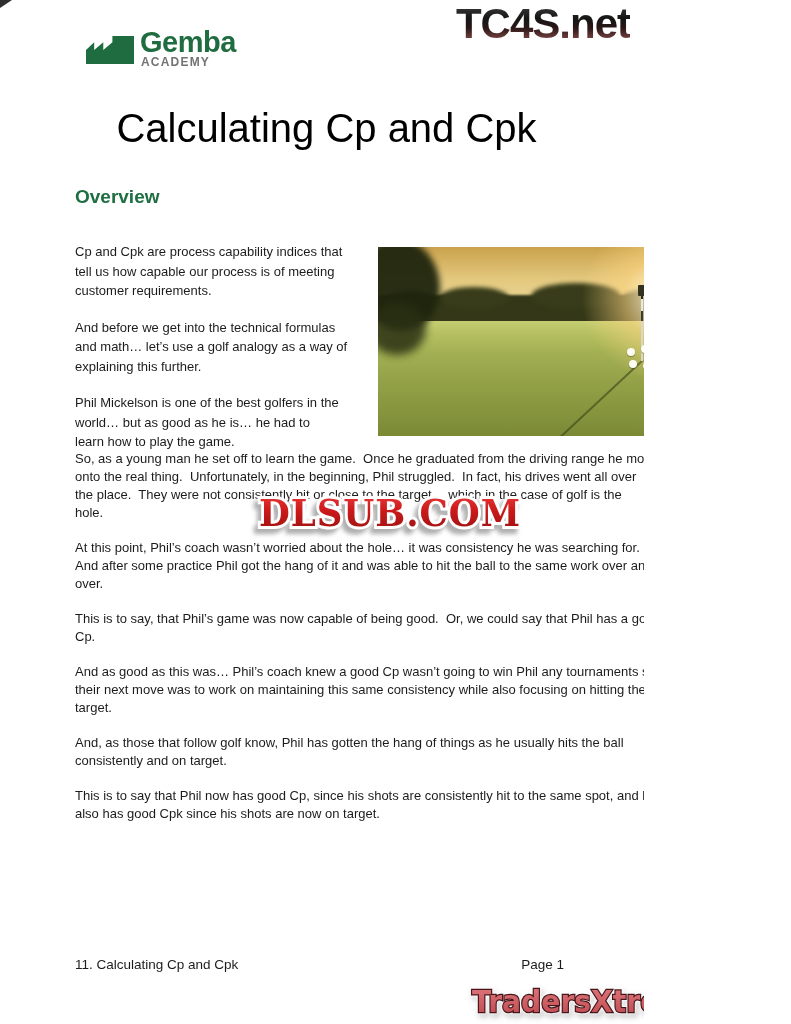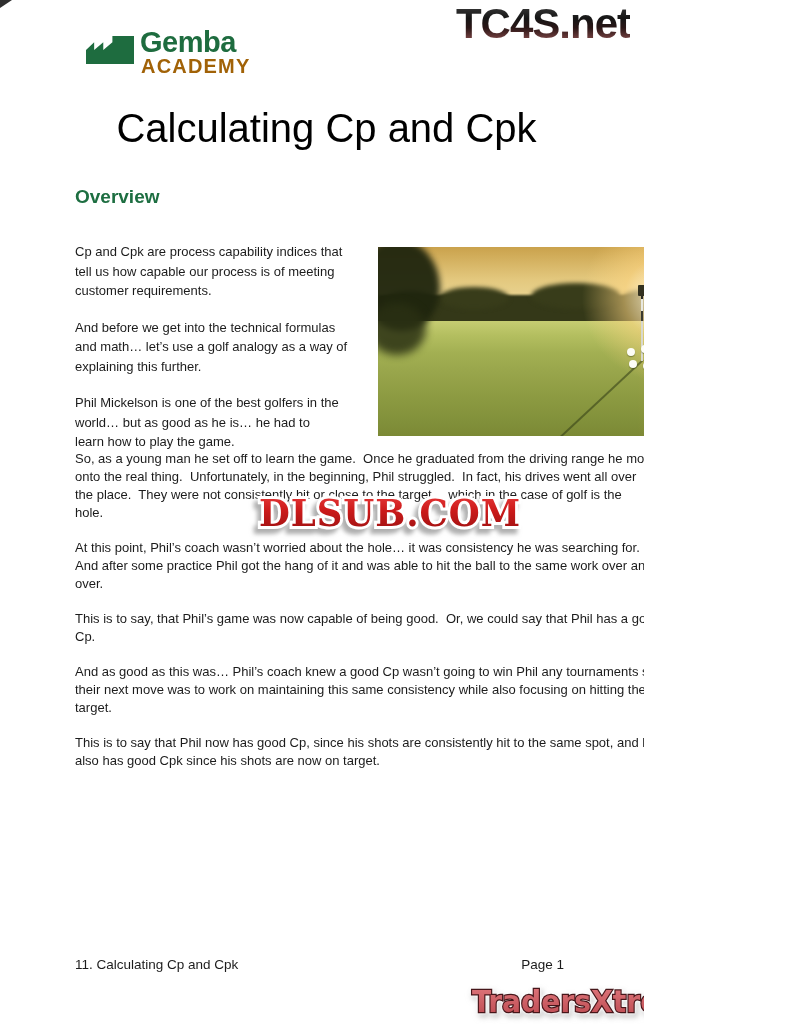--- a/index.html
+++ b/index.html
@@ -7,21 +7,21 @@
   .page { position:relative; width:644px; height:1024px; background:#ffffff; overflow:hidden; color:#1c1c1c; }
 
   
   .corner-mark { position:absolute; left:0; top:0; width:12px; height:8px; background:#2e2e2e; clip-path:polygon(0 0,100% 0,0 100%); }
 
   
   .logo { position:absolute; left:86px; top:28px; }
   .factory-icon { position:absolute; left:0; top:5px; width:48px; height:31px; background:#1e6c3f;
     clip-path:polygon(0% 100%, 0% 55%, 17% 30%, 17% 55%, 36% 30%, 36% 55%, 55% 30%, 55% 10%, 100% 10%, 100% 100%); }
   .logo-text { position:absolute; left:54px; top:-2px; font-size:29px; font-weight:bold; color:#1e6c3f; letter-spacing:-0.5px; }
-  .logo-subtext { position:absolute; left:55px; top:27px; font-size:20px; font-weight:bold; color:#a16207; letter-spacing:1.2px; }
+  .logo-subtext { position:absolute; left:55px; top:27px; font-size:12px; font-weight:bold; color:#737373; letter-spacing:1.2px; }
 
   
   .wm-tc4s { position:absolute; top:0px; right:14px; font-size:42px; font-weight:800; letter-spacing:-1px;
     background:linear-gradient(180deg,#4a4a4a 0%,#161616 38%,#2a1616 58%,#7e4646 84%,#9c6a6a 100%);
     -webkit-background-clip:text; background-clip:text; color:transparent;margin-left:30px; }
   .wm-dlsub { position:absolute; left:250px; top:484px; z-index:6;
     filter:drop-shadow(-4px 5px 2px rgba(110,110,110,0.55)); }
   .wm-traders { position:absolute; left:466px; top:978px; z-index:6;
     filter:drop-shadow(0 0 1px #fff) drop-shadow(0 0 2px #fff) drop-shadow(2px 3px 2px rgba(150,150,150,0.5)); }
 
@@ -139,20 +139,22 @@
 the place.  They were not consistently hit or close to the target… which in the case of golf is the
 hole.</p>
     <p>At this point, Phil’s coach wasn’t worried about the hole… it was consistency he was searching for.
 And after some practice Phil got the hang of it and was able to hit the ball to the same work over and
 over.</p>
     <p>This is to say, that Phil’s game was now capable of being good.  Or, we could say that Phil has a good
 Cp.</p>
     <p>And as good as this was… Phil’s coach knew a good Cp wasn’t going to win Phil any tournaments so
 their next move was to work on maintaining this same consistency while also focusing on hitting the
 target.</p>
+    <p>And, as those that follow golf know, Phil has gotten the hang of things as he usually hits the ball
+consistently and on target.</p>
     <p>This is to say that Phil now has good Cp, since his shots are consistently hit to the same spot, and he
 also has good Cpk since his shots are now on target.</p>
   </div>
 
   <div class="footer-left">11. Calculating Cp and Cpk</div>
   <div class="footer-right">Page 1</div>
 
   <svg class="wm-traders" width="324" height="46" viewBox="0 0 324 46">
     <defs>
       <linearGradient id="salmongrad" x1="0" y1="0" x2="0" y2="1">

